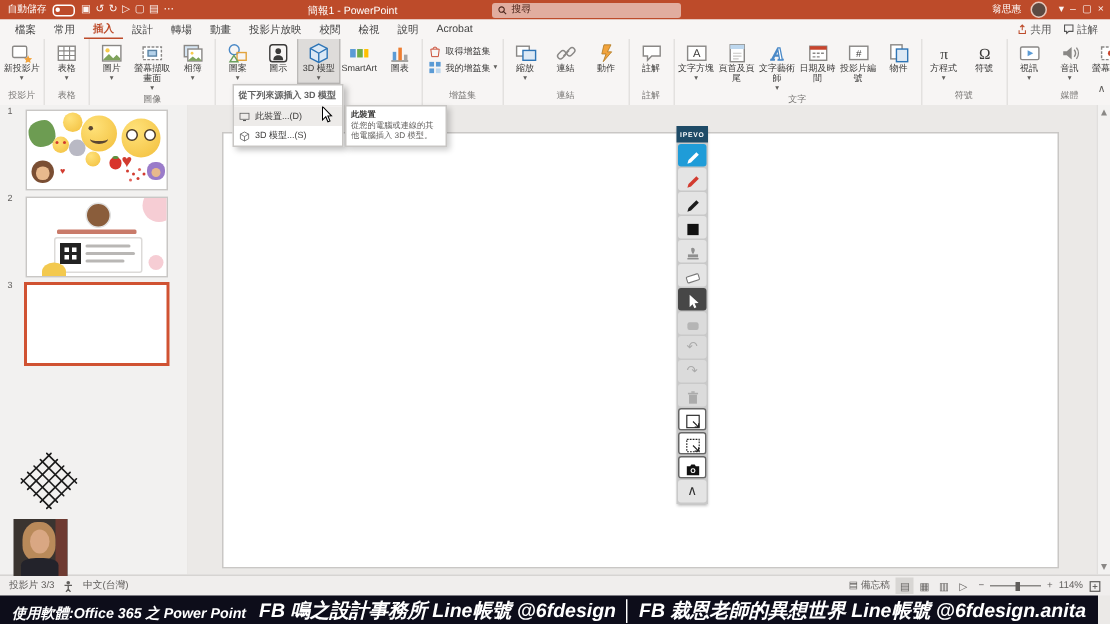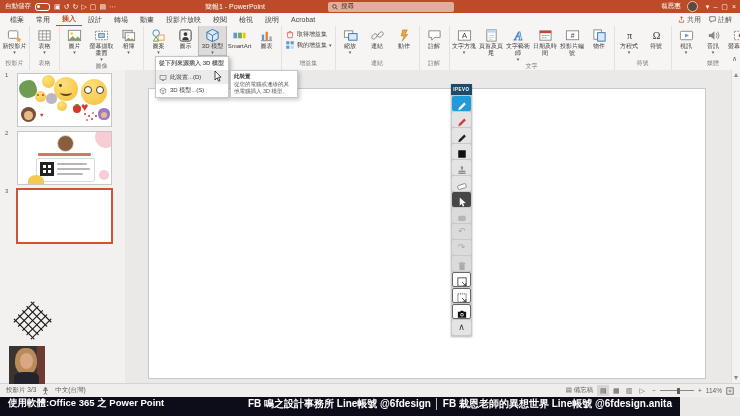--- a/index.html
+++ b/index.html
@@ -82,24 +82,24 @@
   
   #statusbar{position:absolute;left:0;top:383px;width:740px;height:14px;background:#F0EEED;border-top:1px solid #D6D4D2;
              display:flex;align-items:center;font-size:6.5px;color:#605E5C;padding:0 6px;box-sizing:border-box;}
   #status-left{display:flex;align-items:center;gap:6px;}
   #status-right{margin-left:auto;display:flex;align-items:center;gap:4px;}
   .viewbtn{width:12px;height:11px;display:flex;align-items:center;justify-content:center;font-size:7px;}
   .viewbtn.selected{background:#D8D6D4;}
   #zoom-track{width:34px;height:1px;background:#8A8886;position:relative;}
   #zoom-thumb{position:absolute;left:17px;top:-2.5px;width:2.5px;height:6px;background:#605E5C;}
   
-  #footer{position:absolute;left:0;top:397px;width:680px;height:19px;background:#0D0D1A;color:#fff;
-          display:flex;align-items:flex-start;justify-content:space-between;padding:0 8px;box-sizing:border-box;}
+  #footer{position:absolute;left:0;top:397px;width:732px;height:19px;background:#0D0D1A;color:#fff;
+          display:flex;align-items:flex-end;justify-content:space-between;padding:0 8px;box-sizing:border-box;font-style:italic;}
   #footer .fl{font-size:9.5px;font-weight:bold;}
-  #footer .fr{font-size:10px;font-weight:bold;}
+  #footer .fr{font-size:13px;font-weight:bold;}
   
   .emo{position:absolute;}
   .smiley,.smiley-wink,.smiley-glasses,.smiley-hearts{border-radius:50%;background:radial-gradient(circle at 35% 30%,#FFE27A,#F2BE3B);}
   .smiley-wink::before{content:"";position:absolute;left:22%;top:30%;width:12%;height:12%;background:#5a4632;border-radius:50%;}
   .smiley-wink::after{content:"";position:absolute;left:25%;top:50%;width:50%;height:28%;
                       border-bottom:2px solid #5a4632;border-radius:0 0 50% 50%;box-sizing:border-box;}
   .smiley-glasses::before{content:"";position:absolute;left:10%;top:25%;width:32%;height:32%;background:#fff;
                           border:1.5px solid #4a3a28;border-radius:50%;box-sizing:border-box;}
   .smiley-glasses::after{content:"";position:absolute;right:10%;top:25%;width:32%;height:32%;background:#fff;
                          border:1.5px solid #4a3a28;border-radius:50%;box-sizing:border-box;}

